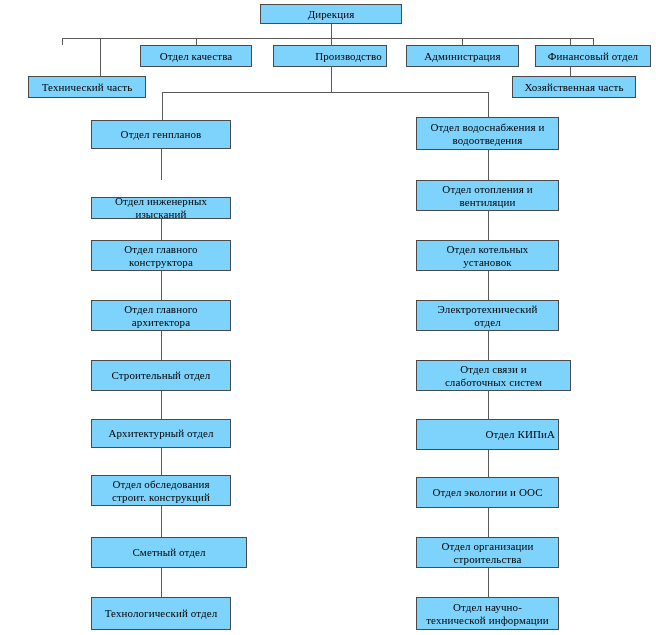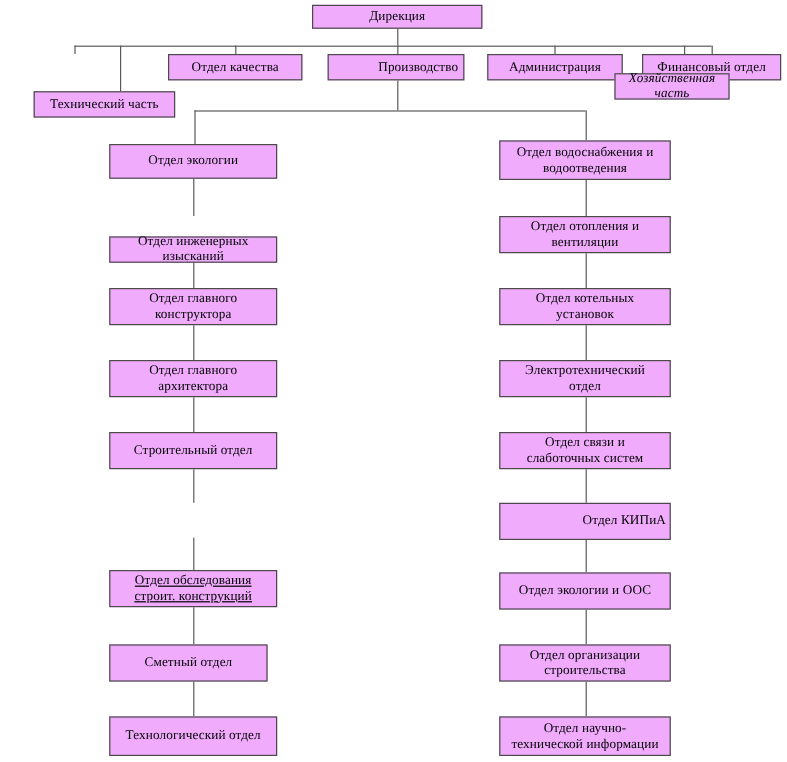--- a/index.html
+++ b/index.html
@@ -12,21 +12,21 @@
     width: 656px;
     height: 635px;
     background: #ffffff;
     font-family: "Liberation Serif", "DejaVu Serif", serif;
     overflow: hidden;
   }
   .node {
     position: absolute;
     box-sizing: border-box;
     border: 1px solid #4a4a4a;
-    background: #f0abfc;
+    background: #7dd3fc;
     color: #000000;
     display: flex;
     align-items: center;
     justify-content: center;
     text-align: center;
     font-size: 11px;
     line-height: 13px;
     letter-spacing: 0.1px;
     z-index: 2;
     padding: 1px 3px;
@@ -87,60 +87,63 @@
     </div>
     <div class="node" style="left: 406px; top: 45px; width: 113px; height: 22px;">
       <span class="label">Администрация</span>
     </div>
     <div class="node" style="left: 535px; top: 45px; width: 116px; height: 22px;">
       <span class="label">Финансовый отдел</span>
     </div>
     <div class="node" style="left: 28px; top: 76px; width: 118px; height: 22px;">
       <span class="label">Технический часть</span>
     </div>
-    <div class="node" style="left: 512px; top: 61px; width: 96px; height: 22px; font-style: italic;">
+    <div class="node" style="left: 512px; top: 76px; width: 124px; height: 22px;">
       <span class="label">Хозяйственная часть</span>
     </div>
     <div class="node" style="left: 91px; top: 120px; width: 140px; height: 29px;">
-      <span class="label">Отдел экологии</span>
+      <span class="label">Отдел генпланов</span>
     </div>
     <div class="node" style="left: 91px; top: 180px; width: 140px; height: 22px; margin-top: 17px;">
       <span class="label">Отдел инженерных<br>изысканий</span>
     </div>
     <div class="node" style="left: 91px; top: 240px; width: 140px; height: 31px;">
       <span class="label">Отдел главного<br>конструктора</span>
     </div>
     <div class="node" style="left: 91px; top: 300px; width: 140px; height: 31px;">
       <span class="label">Отдел главного<br>архитектора</span>
     </div>
     <div class="node" style="left: 91px; top: 360px; width: 140px; height: 31px;">
       <span class="label">Строительный отдел</span>
     </div>
-    <div class="node" style="left: 91px; top: 475px; width: 140px; height: 31px; text-decoration: underline;">
+    <div class="node" style="left: 91px; top: 419px; width: 140px; height: 29px;">
+      <span class="label">Архитектурный отдел</span>
+    </div>
+    <div class="node" style="left: 91px; top: 475px; width: 140px; height: 31px;">
       <span class="label">Отдел обследования<br>строит. конструкций</span>
     </div>
-    <div class="node" style="left: 91px; top: 537px; width: 132px; height: 31px;">
+    <div class="node" style="left: 91px; top: 537px; width: 156px; height: 31px;">
       <span class="label">Сметный отдел</span>
     </div>
     <div class="node" style="left: 91px; top: 597px; width: 140px; height: 33px;">
       <span class="label">Технологический отдел</span>
     </div>
     <div class="node" style="left: 416px; top: 117px; width: 143px; height: 33px;">
       <span class="label">Отдел водоснабжения и<br>водоотведения</span>
     </div>
     <div class="node" style="left: 416px; top: 180px; width: 143px; height: 31px;">
       <span class="label">Отдел отопления и<br>вентиляции</span>
     </div>
     <div class="node" style="left: 416px; top: 240px; width: 143px; height: 31px;">
       <span class="label">Отдел котельных<br>установок</span>
     </div>
     <div class="node" style="left: 416px; top: 300px; width: 143px; height: 31px;">
       <span class="label">Электротехнический<br>отдел</span>
     </div>
-    <div class="node" style="left: 416px; top: 360px; width: 143px; height: 31px;">
+    <div class="node" style="left: 416px; top: 360px; width: 155px; height: 31px;">
       <span class="label">Отдел связи и<br>слаботочных систем</span>
     </div>
     <div class="node" style="left: 416px; top: 419px; width: 143px; height: 31px; text-align: right;">
       <span class="label">Отдел КИПиА</span>
     </div>
     <div class="node" style="left: 416px; top: 477px; width: 143px; height: 31px;">
       <span class="label">Отдел экологии и ООС</span>
     </div>
     <div class="node" style="left: 416px; top: 537px; width: 143px; height: 31px;">
       <span class="label">Отдел организации<br>строительства</span>

